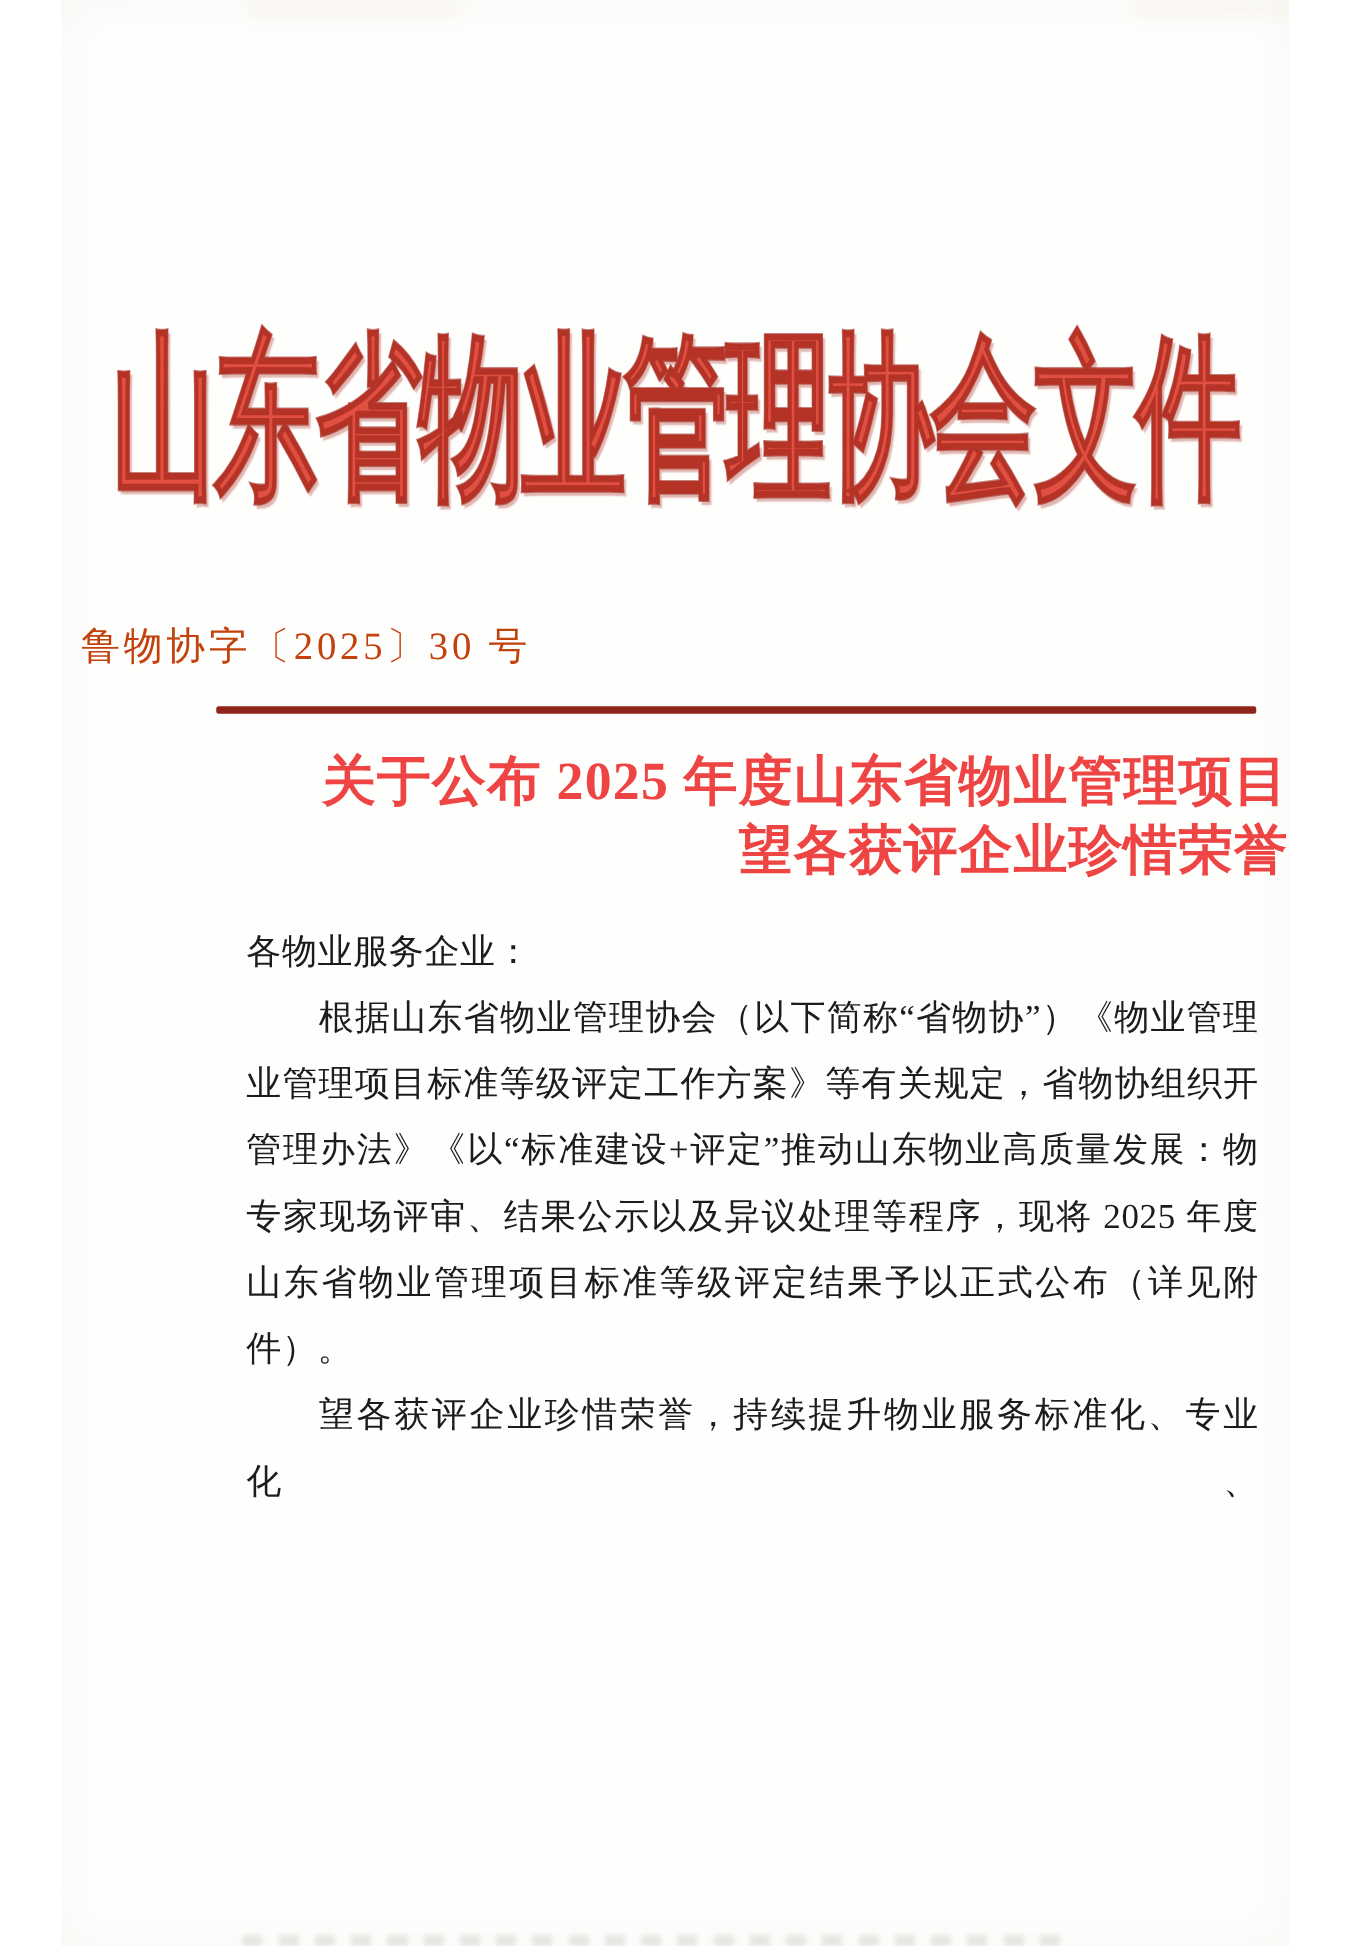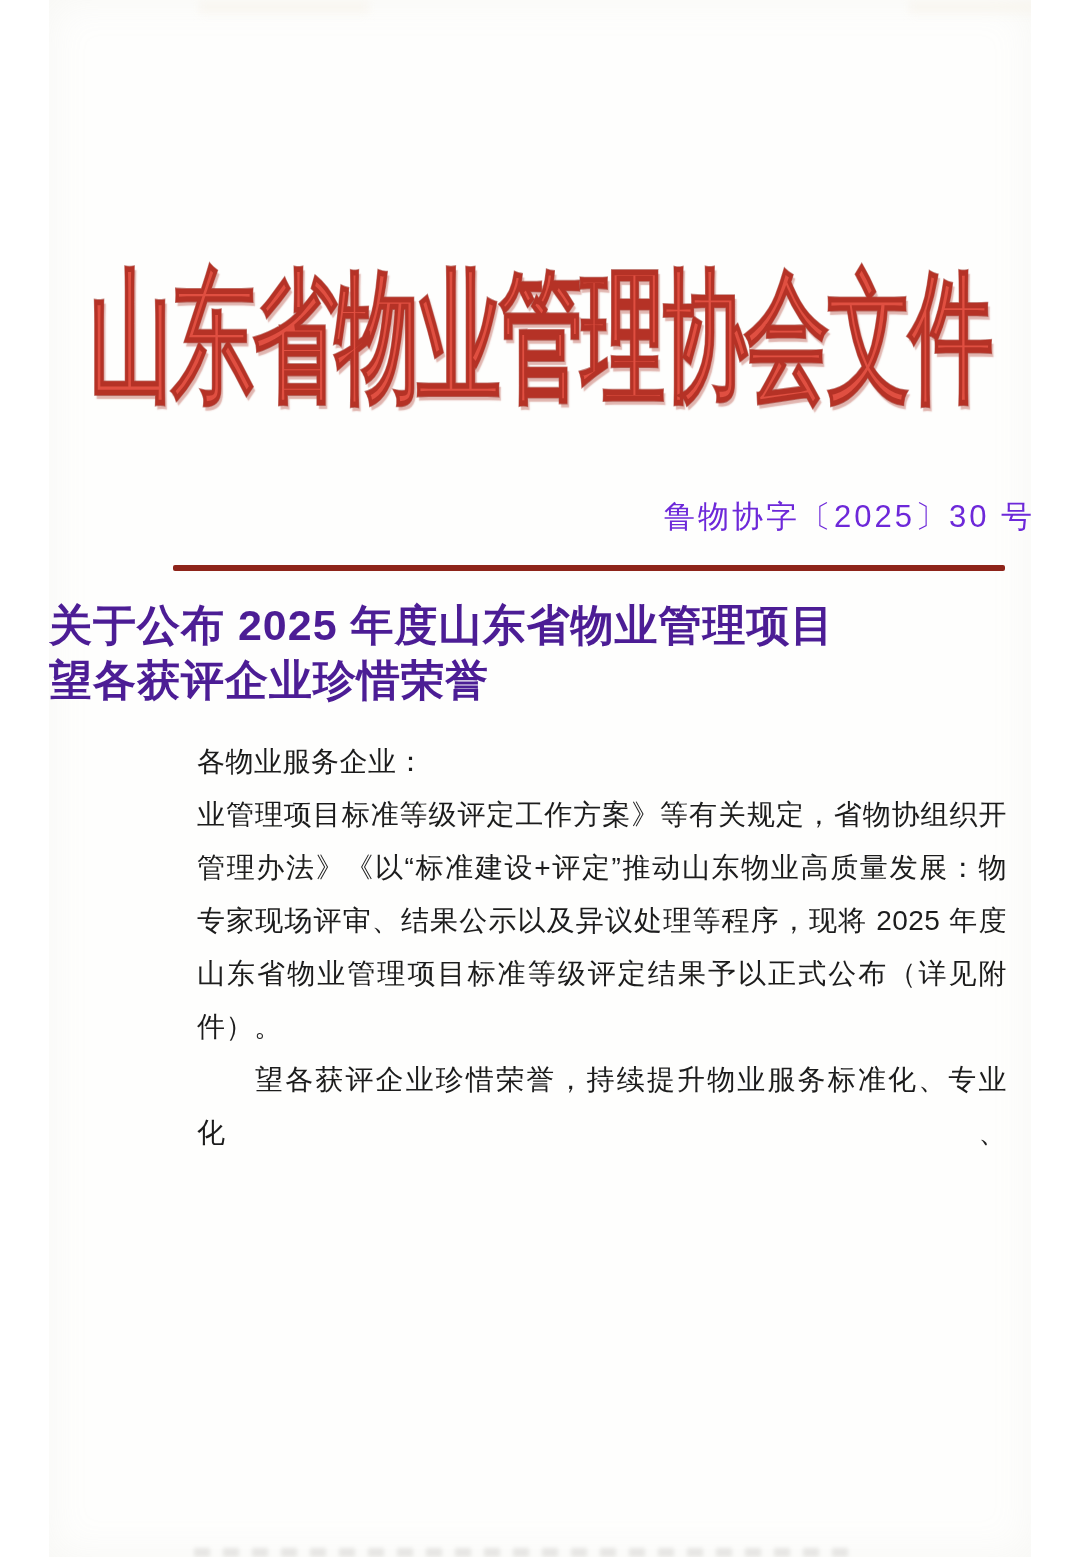--- a/index.html
+++ b/index.html
@@ -7,21 +7,21 @@
     padding: 0;
     background: #ffffff;
   }
   .page {
     position: relative;
     width: 982px;
     height: 1557px;
     margin: 0 auto;
     background: #fefefd;
     overflow: hidden;
-    font-family: Liberation Sans, sans-serif;
+    font-family: Liberation Serif, serif;
     box-shadow: inset 0 0 40px rgba(200,195,185,0.12);
   }
   
   .scan-smudge {
     position: absolute;
     top: 0;
     height: 14px;
     background: #f8f4ec;
     filter: blur(4px);
     opacity: 0.6;
@@ -45,50 +45,50 @@
     transform-origin: top center;
     -webkit-text-stroke: 1px rgba(146,28,16,0.55);
     text-shadow: 2px 2px 1px rgba(168,44,28,0.35);
     white-space: nowrap;
   }
 
   
   .doc-number {
     position: absolute;
     top: 496px;
-    left: 4px;
+    left: 16px;
     width: 100%;
-    text-align: right;
+    text-align: left;
     font-size: 31px;
     letter-spacing: 3px;
-    color: #6d28d9;
+    color: #c2410c;
   }
 
   
   .red-rule {
     position: absolute;
     top: 565px;
     left: 124px;
     width: 832px;
     height: 6px;
     background: var(--rule-red, #8e241a);
     border-radius: 2px;
   }
 
   
   .doc-title {
     position: absolute;
     top: 598px;
     left: 0;
     width: 100%;
-    text-align: left;
+    text-align: right;
     font-weight: bold;
     font-size: 43px;
     line-height: 55px;
-    color: #4c1d95;
+    color: #ef4444;
     letter-spacing: 1px;
   }
 
   
   .doc-body {
     position: absolute;
     top: 735px;
     left: 148px;
     width: 810px;
     font-size: 28px;
@@ -138,20 +138,21 @@
 
   <div class="red-rule"></div>
 
   <div class="doc-title">
     <div>关于公布 2025 年度山东省物业管理项目</div>
     <div>望各获评企业珍惜荣誉</div>
   </div>
 
   <div class="doc-body">
       <div class="body-line">各物业服务企业：</div>
+      <div class="body-line indent fill">根据山东省物业管理协会（以下简称“省物协”）《物业管理</div>
       <div class="body-line fill">业管理项目标准等级评定工作方案》等有关规定，省物协组织开</div>
       <div class="body-line fill">管理办法》《以“标准建设+评定”推动山东物业高质量发展：物</div>
       <div class="body-line fill">专家现场评审、结果公示以及异议处理等程序，现将 2025 年度</div>
       <div class="body-line fill">山东省物业管理项目标准等级评定结果予以正式公布（详见附</div>
       <div class="body-line">件）。</div>
       <div class="body-line indent fill">望各获评企业珍惜荣誉，持续提升物业服务标准化、专业化、</div>
     </div>
 
   <div class="cutoff-remnant"></div>
 

